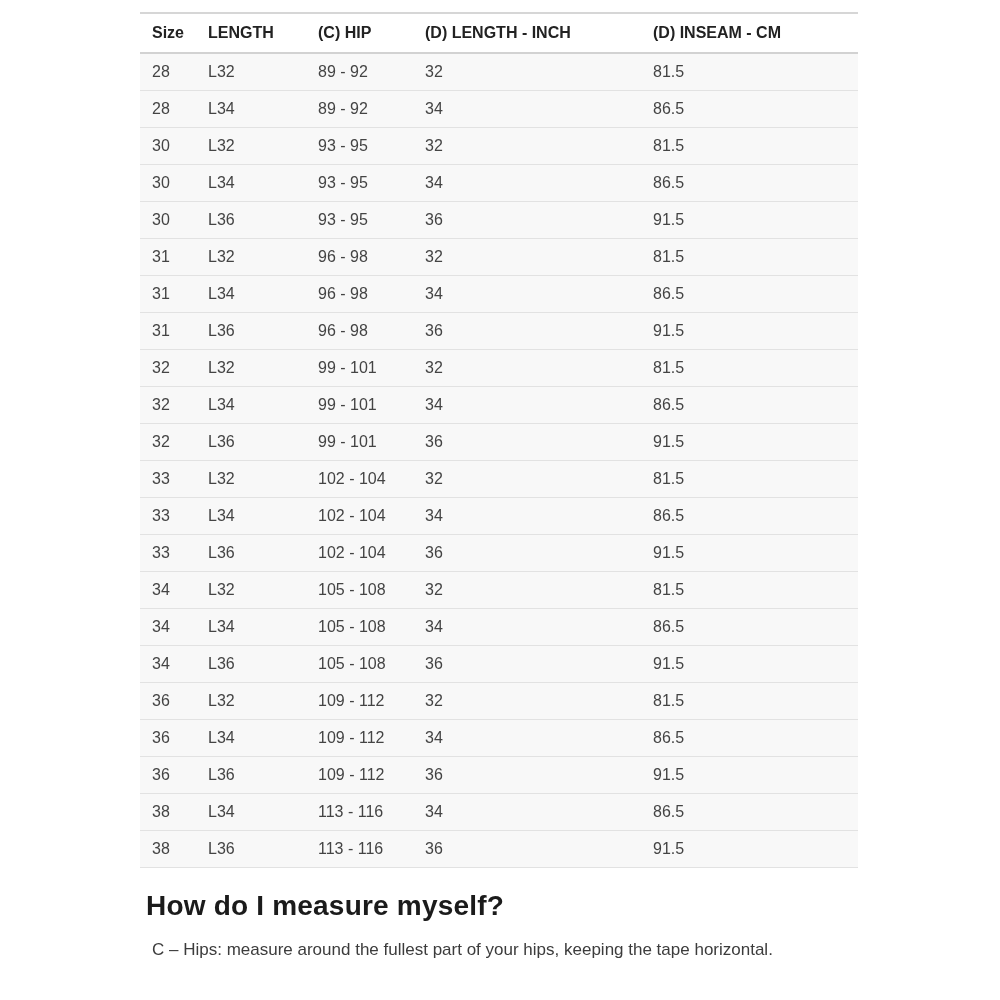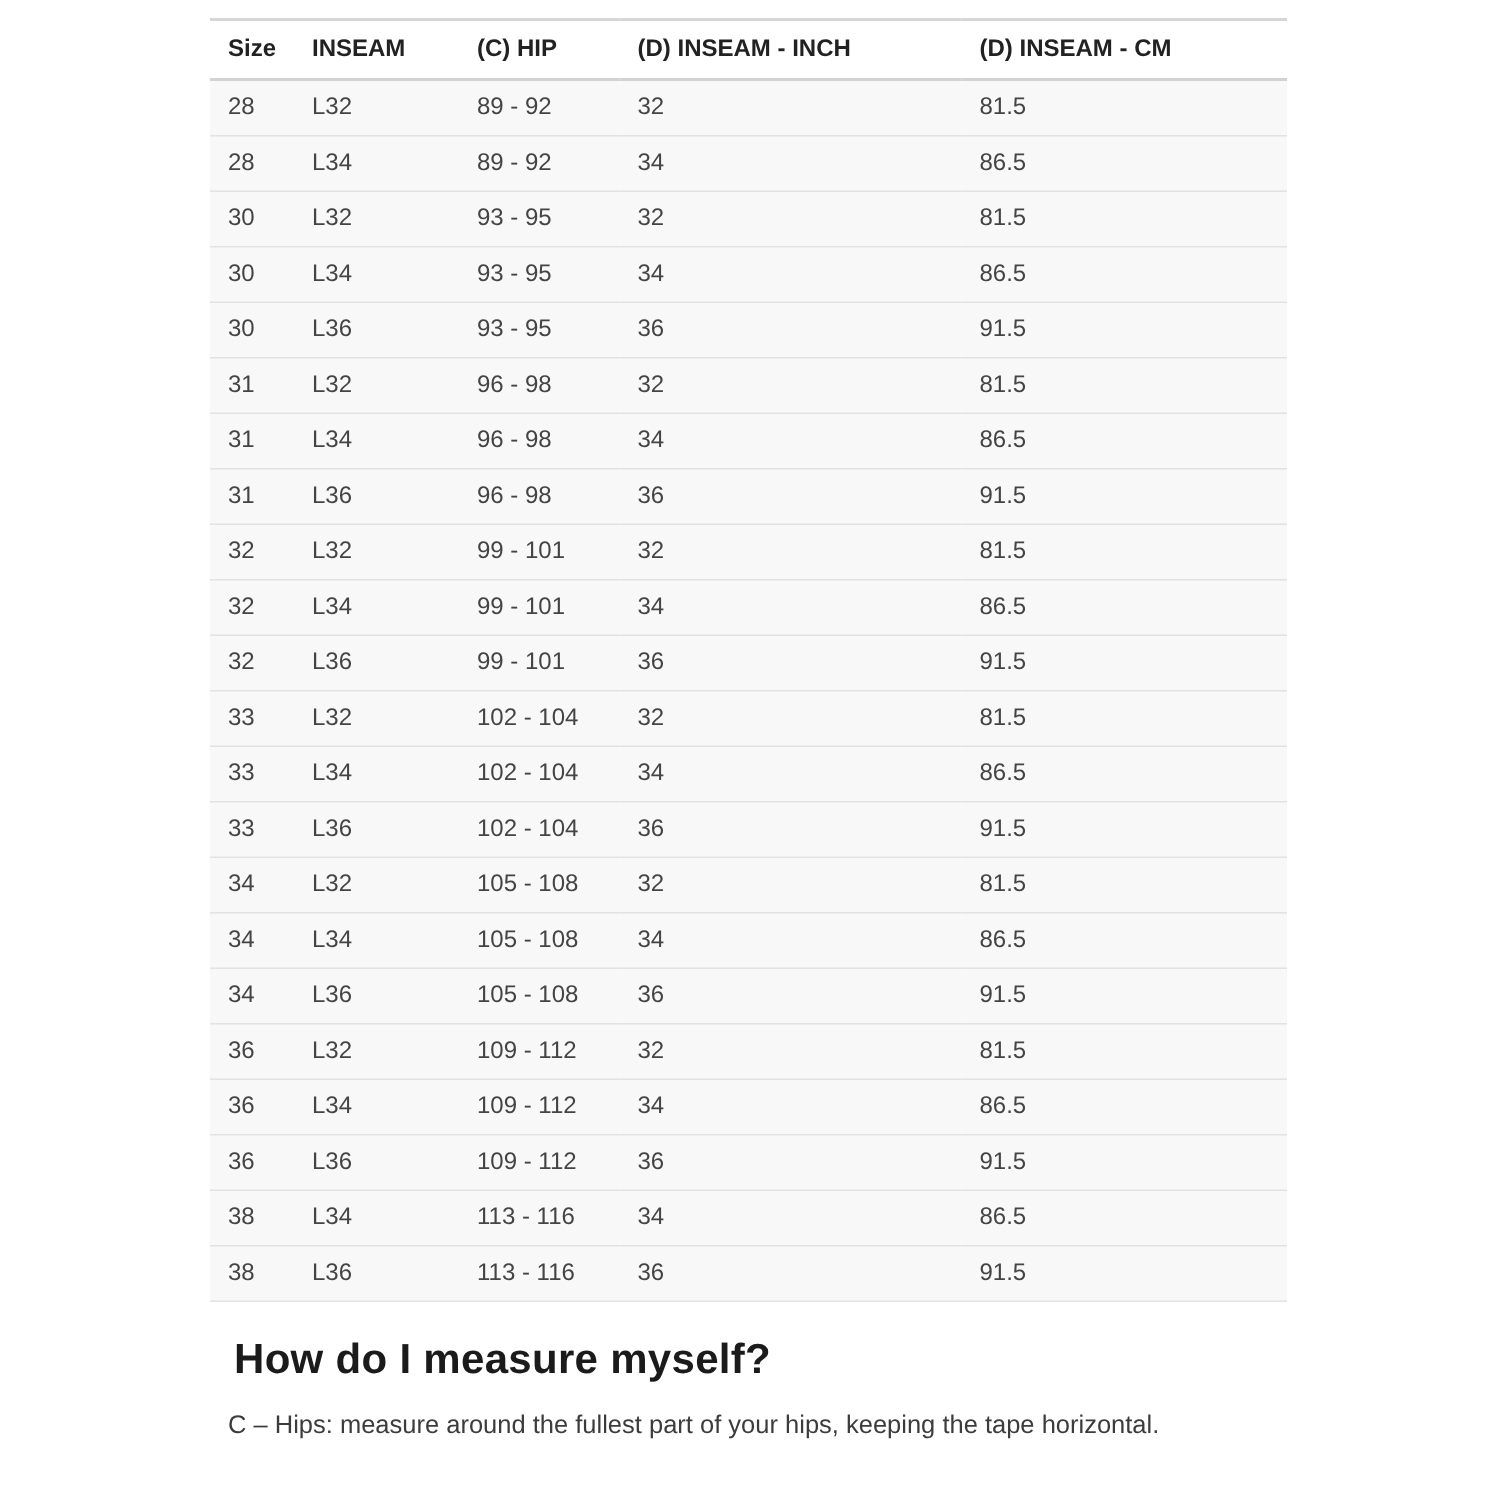--- a/index.html
+++ b/index.html
@@ -40,21 +40,21 @@
   tbody td {
     background: #f8f8f8;
     font-size: 16px;
     font-weight: normal;
     color: #444444;
     padding: 9px 4px 9px 12px;
     border-bottom: 1px solid #e2e2e2;
     white-space: nowrap;
   }
   .measure-heading {
-    margin: 22px 0 16px 16px;
+    margin: 22px 0 16px 6px;
     font-size: 28px;
     font-weight: bold;
     color: #1b1b1b;
     letter-spacing: 0.2px;
   }
   .measure-line {
     margin: 0 0 11px 12px;
     font-size: 17px;
     line-height: 23px;
     color: #3c3c3c;
@@ -69,23 +69,23 @@
     <colgroup>
       <col class="c-size">
       <col class="c-length">
       <col class="c-hip">
       <col class="c-inch">
       <col class="c-cm">
     </colgroup>
     <thead>
       <tr>
         <th>Size</th>
-        <th>INSEAM</th>
+        <th>LENGTH</th>
         <th>(C) HIP</th>
-        <th>(D) INSEAM - INCH</th>
+        <th>(D) LENGTH - INCH</th>
         <th>(D) INSEAM - CM</th>
       </tr>
     </thead>
     <tbody id="size-table-body">
         <tr>
           <td>28</td>
           <td>L32</td>
           <td>89 - 92</td>
           <td>32</td>
           <td>81.5</td>

